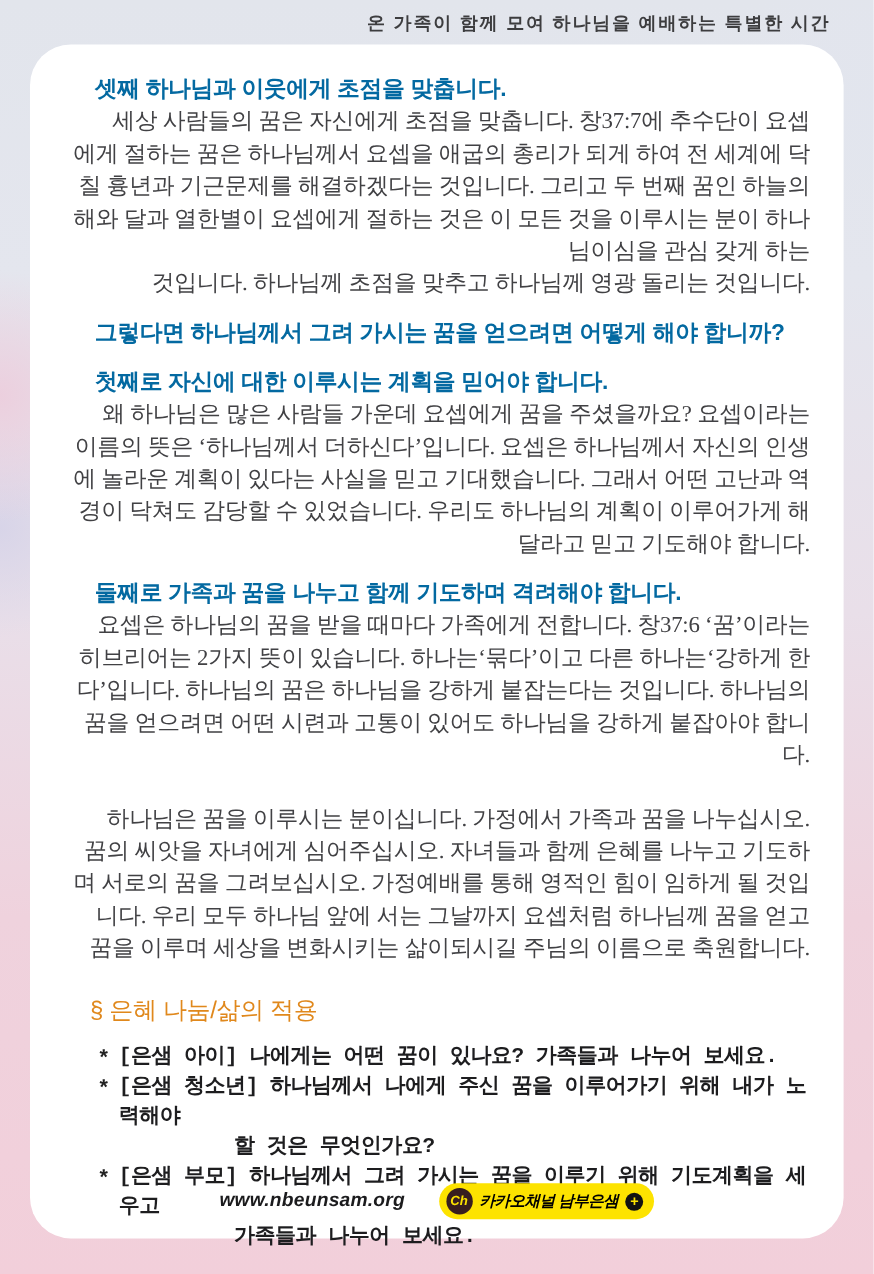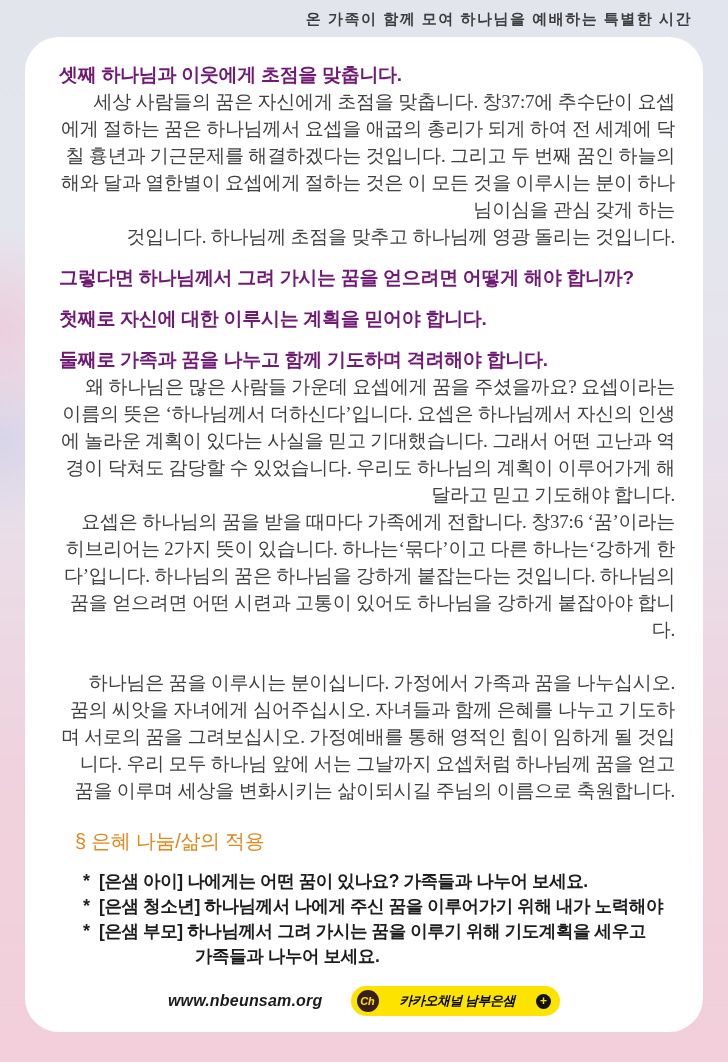--- a/index.html
+++ b/index.html
@@ -21,22 +21,23 @@
   }
 
   .card {
     position:absolute; left:25px; right:25px; top:37px; bottom:30px;
     background:#ffffff; border-radius:34px;
     padding:24px 28px 14px 34px;
   }
 
   .para { width:100%; }
   .para.heading {
-    font-size:19px; font-weight:800; color:#701a75; line-height:27px;
+    font-size:19px; font-weight:800; color:#0369a1; line-height:27px;
     letter-spacing:-0.3px;
+    margin-left:20px;
   }
   .para.body {
     font-family:"Liberation Serif", serif;
     font-size:19px; color:#414144; line-height:27px;
     text-indent:1.15em; white-space:pre-line; letter-spacing:-0.2px;text-align:right;
   }
   .para.gap { margin-top:14px; }
   .para.gap-lg { margin-top:26px; }
 
   .apply-section { margin-top:24px; padding-left:16px; }
@@ -47,33 +48,34 @@
   .bullet-list { margin-top:14px; padding-left:8px; }
   .bullet { display:flex; align-items:flex-start; }
   .star {
     width:16px; flex:0 0 16px; font-size:18px; font-weight:700; color:#222;
     line-height:25px;
   }
   .blines { flex:1; }
   .bline {
     font-size:17.5px; font-weight:600; color:#1d1d1f; line-height:25px;
     letter-spacing:-0.4px;
+    font-family:Liberation Mono, monospace;
   }
   .bline.cont { padding-left:96px; }
 
   .footer {
     position:absolute; left:0; right:0; bottom:16px;
     display:flex; justify-content:center; align-items:center; gap:28px;
   }
   .url {
     font-style:italic; font-weight:700; font-size:16px; color:#1b1b1d;
     letter-spacing:0.2px; cursor:pointer;
   }
   .kakao-badge {
-    display:inline-flex; align-items:center; gap:21px;
+    display:inline-flex; align-items:center; gap:6px;
     background:#fde300; border-radius:15px; padding:4px 9px 4px 6px;
     cursor:pointer;
   }
   .ch-icon {
     width:22px; height:22px; border-radius:50%;
     background:#381e1f; color:#fde300;
     font-size:11px; font-weight:800; font-style:italic;
     display:flex; align-items:center; justify-content:center;
   }
   .kakao-label { font-size:13px; font-weight:800; color:#000000; letter-spacing:-0.5px;font-style:italic; }
@@ -92,39 +94,40 @@
   <div class="top-caption">온 가족이 함께 모여 하나님을 예배하는 특별한 시간</div>
 
   <div class="card">
 
     <div id="paragraphs">
         <div class="para heading">셋째 하나님과 이웃에게 초점을 맞춥니다.</div>
         <div class="para body">세상 사람들의 꿈은 자신에게 초점을 맞춥니다. 창37:7에 추수단이 요셉에게 절하는 꿈은 하나님께서 요셉을 애굽의 총리가 되게 하여 전 세계에 닥칠 흉년과 기근문제를 해결하겠다는 것입니다. 그리고 두 번째 꿈인 하늘의 해와 달과 열한별이 요셉에게 절하는 것은 이 모든 것을 이루시는 분이 하나님이심을 관심 갖게 하는
 것입니다. 하나님께 초점을 맞추고 하나님께 영광 돌리는 것입니다.</div>
         <div class="para heading gap">그렇다면 하나님께서 그려 가시는 꿈을 얻으려면 어떻게 해야 합니까?</div>
         <div class="para heading gap">첫째로 자신에 대한 이루시는 계획을 믿어야 합니다.</div>
+        <div class="para body">왜 하나님은 많은 사람들 가운데 요셉에게 꿈을 주셨을까요? 요셉이라는 이름의 뜻은 ‘하나님께서 더하신다’입니다. 요셉은 하나님께서 자신의 인생에 놀라운 계획이 있다는 사실을 믿고 기대했습니다. 그래서 어떤 고난과 역경이 닥쳐도 감당할 수 있었습니다. 우리도 하나님의 계획이 이루어가게 해 달라고 믿고 기도해야 합니다.</div>
         <div class="para heading gap">둘째로 가족과 꿈을 나누고 함께 기도하며 격려해야 합니다.</div>
-        <div class="para body">왜 하나님은 많은 사람들 가운데 요셉에게 꿈을 주셨을까요? 요셉이라는 이름의 뜻은 ‘하나님께서 더하신다’입니다. 요셉은 하나님께서 자신의 인생에 놀라운 계획이 있다는 사실을 믿고 기대했습니다. 그래서 어떤 고난과 역경이 닥쳐도 감당할 수 있었습니다. 우리도 하나님의 계획이 이루어가게 해 달라고 믿고 기도해야 합니다.</div>
         <div class="para body">요셉은 하나님의 꿈을 받을 때마다 가족에게 전합니다. 창37:6 ‘꿈’이라는 히브리어는 2가지 뜻이 있습니다. 하나는‘묶다’이고 다른 하나는‘강하게 한다’입니다. 하나님의 꿈은 하나님을 강하게 붙잡는다는 것입니다. 하나님의 꿈을 얻으려면 어떤 시련과 고통이 있어도 하나님을 강하게 붙잡아야 합니다.</div>
         <div class="para body gap-lg">하나님은 꿈을 이루시는 분이십니다. 가정에서 가족과 꿈을 나누십시오. 꿈의 씨앗을 자녀에게 심어주십시오. 자녀들과 함께 은혜를 나누고 기도하며 서로의 꿈을 그려보십시오. 가정예배를 통해 영적인 힘이 임하게 될 것입니다. 우리 모두 하나님 앞에 서는 그날까지 요셉처럼 하나님께 꿈을 얻고 꿈을 이루며 세상을 변화시키는 삶이되시길 주님의 이름으로 축원합니다.</div>
       </div>
 
     <div class="apply-section">
       <div class="apply-heading">§ 은혜 나눔/삶의 적용</div>
       <div class="bullet-list" id="bullets">
           <div class="bullet">
             <span class="star">*</span>
             <div class="blines">
               <div class="bline">[은샘 아이] 나에게는 어떤 꿈이 있나요? 가족들과 나누어 보세요.</div>
             </div>
           </div>
           <div class="bullet">
             <span class="star">*</span>
             <div class="blines">
               <div class="bline">[은샘 청소년] 하나님께서 나에게 주신 꿈을 이루어가기 위해 내가 노력해야</div>
+              <div class="bline cont">할 것은 무엇인가요?</div>
             </div>
           </div>
           <div class="bullet">
             <span class="star">*</span>
             <div class="blines">
               <div class="bline">[은샘 부모] 하나님께서 그려 가시는 꿈을 이루기 위해 기도계획을 세우고</div>
               <div class="bline cont">가족들과 나누어 보세요.</div>
             </div>
           </div>
         </div>

